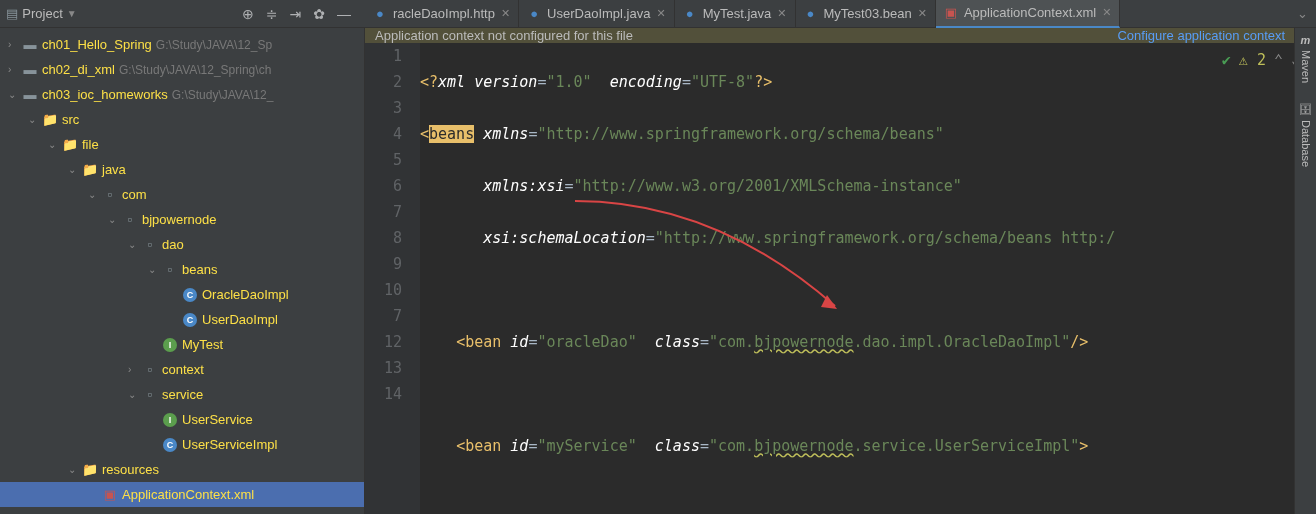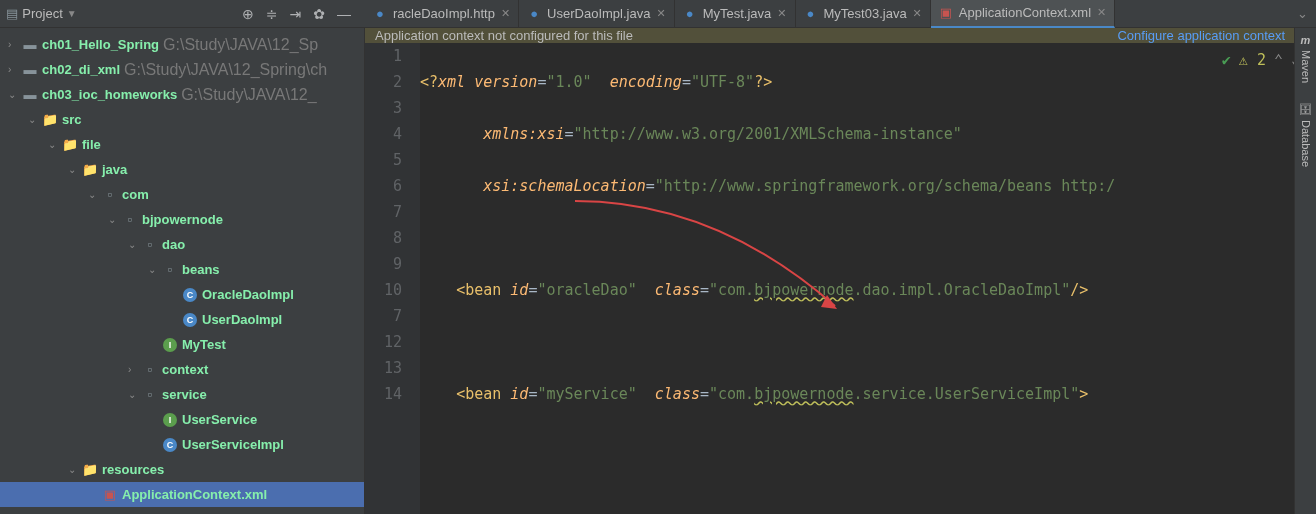--- a/index.html
+++ b/index.html
@@ -109,22 +109,22 @@
   font-size: 10px;
   color: #888;
   display: inline-block;
 }
 .tree-icon {
   width: 16px;
   margin-right: 4px;
   display: inline-flex;
   justify-content: center;
 }
-.tree-label { color: #86efac; font-weight: bold; }
-.tree-path { color: #787878; margin-left: 4px; font-size: 16px; }
+.tree-label { color: #fde047; }
+.tree-path { color: #787878; margin-left: 4px; font-size: 12px; }
 .icon-folder { color: #87939a; }
 .icon-class { 
   background: #4a88c7; 
   color: #fff;
   border-radius: 50%;
   width: 14px; height: 14px;
   font-size: 9px;
   display:inline-flex;
   align-items:center;
   justify-content:center;
@@ -184,21 +184,21 @@
   background: #313335;
 }
 .code {
   flex: 1;
   position: relative;
   white-space: pre;
   overflow: hidden;
 }
 .code-line { height: 26px; }
 .tk-tag { color: #e8bf6a; }
-.tk-attr { color: #fdba74; font-style: italic; }
+.tk-attr { color: #ffffff; font-style: italic; }
 .tk-str { color: #6a8759; }
 .tk-comment { color: #808080; font-style: italic; }
 .tk-punct { color: #a9b7c6; }
 .wavy { text-decoration: underline wavy #bfbf5a; }
 .status-icons {
   position: absolute;
   top: 4px;
   right: 16px;
   display: flex;
   gap: 8px;
@@ -264,21 +264,21 @@
         <span>UserDaoImpl.java</span>
         <span class="tab-close">✕</span>
       </div>
       <div class="tab">
         <span class="tab-icon" style="color:#4a88c7">●</span>
         <span>MyTest.java</span>
         <span class="tab-close">✕</span>
       </div>
       <div class="tab">
         <span class="tab-icon" style="color:#4a88c7">●</span>
-        <span>MyTest03.java</span>
+        <span>MyTest03.bean</span>
         <span class="tab-close">✕</span>
       </div>
       <div class="tab active">
         <span class="tab-icon" style="color:#c75450">▣</span>
         <span>ApplicationContext.xml</span>
         <span class="tab-close">✕</span>
       </div>
     </div>
   <span style="padding:0 8px;color:#888;cursor:pointer">⌄</span>
 </div>
@@ -443,20 +443,21 @@
           <div>8</div>
           <div>9</div>
           <div>10</div>
           <div>7</div>
           <div>12</div>
           <div>13</div>
           <div>14</div>
         </div>
       <div class="code">
 <div class="code-line"><span class="tk-tag">&lt;?</span><span class="tk-attr">xml version</span><span class="tk-punct">=</span><span class="tk-str">"1.0"</span>  <span class="tk-attr">encoding</span><span class="tk-punct">=</span><span class="tk-str">"UTF-8"</span><span class="tk-tag">?&gt;</span></div>
+<div class="code-line"><span class="tk-tag">&lt;</span><span class="tk-tag" style="background:#e8bf6a;color:#2b2b2b">beans</span> <span class="tk-attr">xmlns</span><span class="tk-punct">=</span><span class="tk-str">"http://www.springframework.org/schema/beans"</span></div>
 <div class="code-line">       <span class="tk-attr">xmlns:xsi</span><span class="tk-punct">=</span><span class="tk-str">"http://www.w3.org/2001/XMLSchema-instance"</span></div>
 <div class="code-line">       <span class="tk-attr">xsi:schemaLocation</span><span class="tk-punct">=</span><span class="tk-str">"http://www.springframework.org/schema/beans http:/</span></div>
 <div class="code-line"></div>
 <div class="code-line">    <span class="tk-tag">&lt;</span><span class="tk-tag">bean</span> <span class="tk-attr">id</span><span class="tk-punct">=</span><span class="tk-str">"oracleDao"</span>  <span class="tk-attr">class</span><span class="tk-punct">=</span><span class="tk-str">"com.</span><span class="tk-str wavy">bjpowernode</span><span class="tk-str">.dao.impl.OracleDaoImpl"</span><span class="tk-tag">/&gt;</span></div>
 <div class="code-line"></div>
 <div class="code-line">    <span class="tk-tag">&lt;</span><span class="tk-tag">bean</span> <span class="tk-attr">id</span><span class="tk-punct">=</span><span class="tk-str">"myService"</span>  <span class="tk-attr">class</span><span class="tk-punct">=</span><span class="tk-str">"com.</span><span class="tk-str wavy">bjpowernode</span><span class="tk-str">.service.UserServiceImpl"</span><span class="tk-tag">&gt;</span></div>
 
 
 
 

